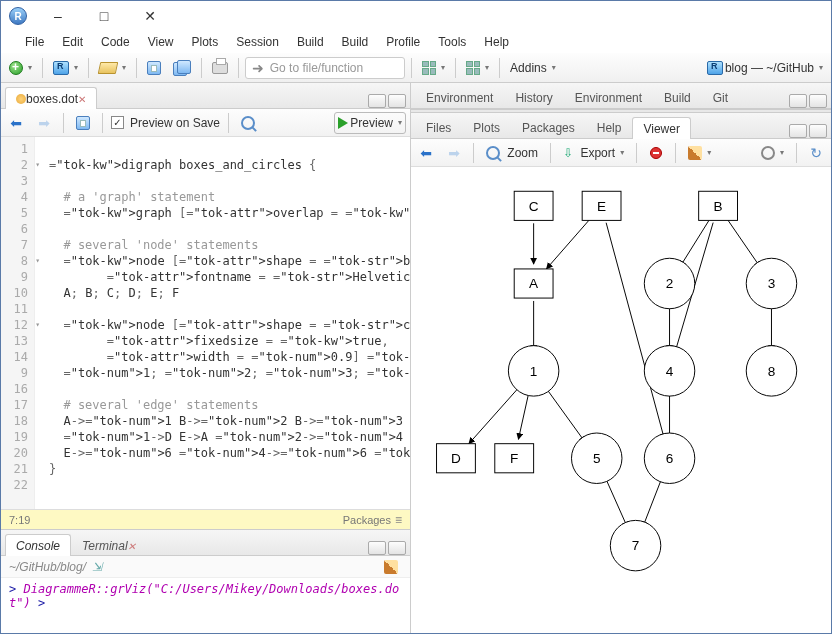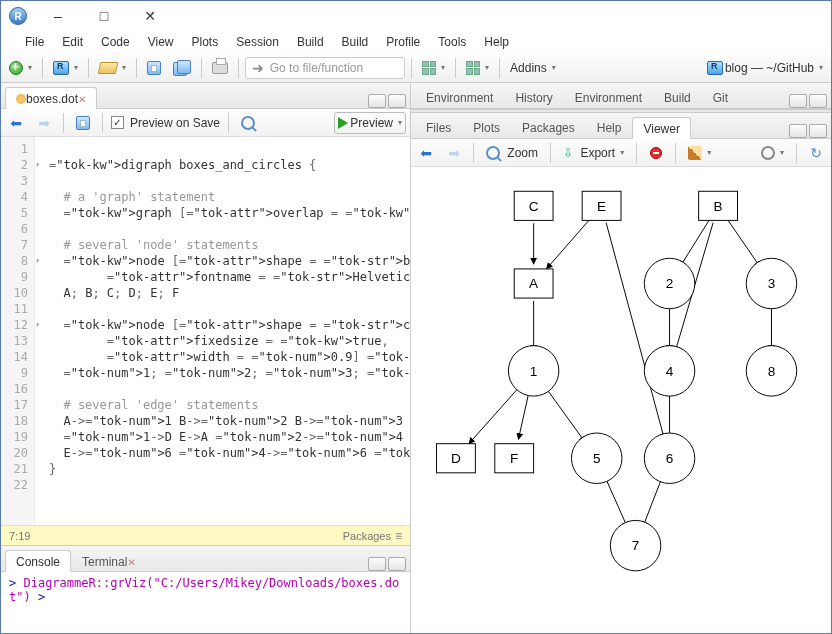--- a/index.html
+++ b/index.html
@@ -31,21 +31,21 @@
   .checkbox { width:13px; height:13px; border:1px solid #888; background:#fff; display:flex; align-items:center; justify-content:center; font-size:10px; color:#333;}
   .editor-wrap { flex:1; display:flex; min-height:0; overflow:hidden; background:#fff; }
   .gutter { width:34px; background:#f5f5f5; color:#aaa; text-align:right; padding:4px 6px 0 0; font-family:Consolas,monospace; font-size:12px; line-height:16px; border-right:1px solid #eee;}
   .gutter .ln { height:16px; position:relative;}
   .gutter .fold::after { content:"▾"; position:absolute; right:-12px; font-size:8px; color:#999;}
   .code { flex:1; padding:4px 6px 0 14px; font-family:Consolas,monospace; font-size:12px; line-height:16px; white-space:pre; overflow:auto;}
   .tok-op { color:#666; }
   .tok-comm { color:#999; }
   .statusbar { height:20px; border-top:1px solid #ddd; display:flex; align-items:center; padding:0 8px; font-size:11px; color:#777; background:#fef9c3;}
   .statusbar .sb-right { margin-left:auto; display:flex; align-items:center; gap:4px;}
-  .console-wrap { height:88px; border-top:1px solid #ccc; display:flex; flex-direction:column;}
+  .console-wrap { height:104px; border-top:1px solid #ccc; display:flex; flex-direction:column;font-style:italic;}
   .console-path { height:22px; display:flex; align-items:center; padding:0 8px; color:#888; background:#fafafa; border-bottom:1px solid #eee; gap:6px;}
   .console-text { flex:1; padding:4px 8px; font-family:Consolas,monospace; font-size:12px; color:#1a1aa6; overflow:auto;}
   .console-text .call { color:#b000b0; }
   .right .tab.inactive { border:1px solid transparent; }
   .viewer { flex:1; position:relative; background:#fff; overflow:hidden; }
   .viewer svg { width:100%; height:100%; }
   .divider-h { height:4px; background:#e8e8e8; border-top:1px solid #ccc; border-bottom:1px solid #ccc; }
   .small-drop::after { content:"▾"; font-size:8px; color:#777; margin-left:3px;}
   .icon { display:inline-block; }
   .i-new { width:14px; height:14px; border-radius:50%; background:radial-gradient(circle at 35% 30%, #9be28a, #2aa02a); border:1px solid #1c7a1c; position:relative;}
@@ -248,20 +248,28 @@
               <span>Console</span>
             </div>
           <div class="tab inactive">
             <span>Terminal</span>
             <span class="close">✕</span>
           </div>
           <div class="tabicons">
             <div class="panebtn"></div>
             <div class="panebtn"></div>
           </div>
+        </div>
+        <div class="console-path">
+          <span>~/GitHub/blog/</span>
+          <span style="color:#6aa;">⇲</span>
+          <div class="flex-spacer"></div>
+          <div class="tbtn">
+              <span class="i-brush icon"></span>
+            </div>
         </div>
         <div class="console-text"><span>&gt;</span> <span class="call nowrap">DiagrammeR::grViz("C:/Users/Mikey/Downloads/boxes.do</span>
 <span class="call">t")</span>
 <span>&gt;</span> </div>
       </div>
     </div>
 
     <div class="pane right">
       <div class="tabs2">
         <div class="tab inactive">

